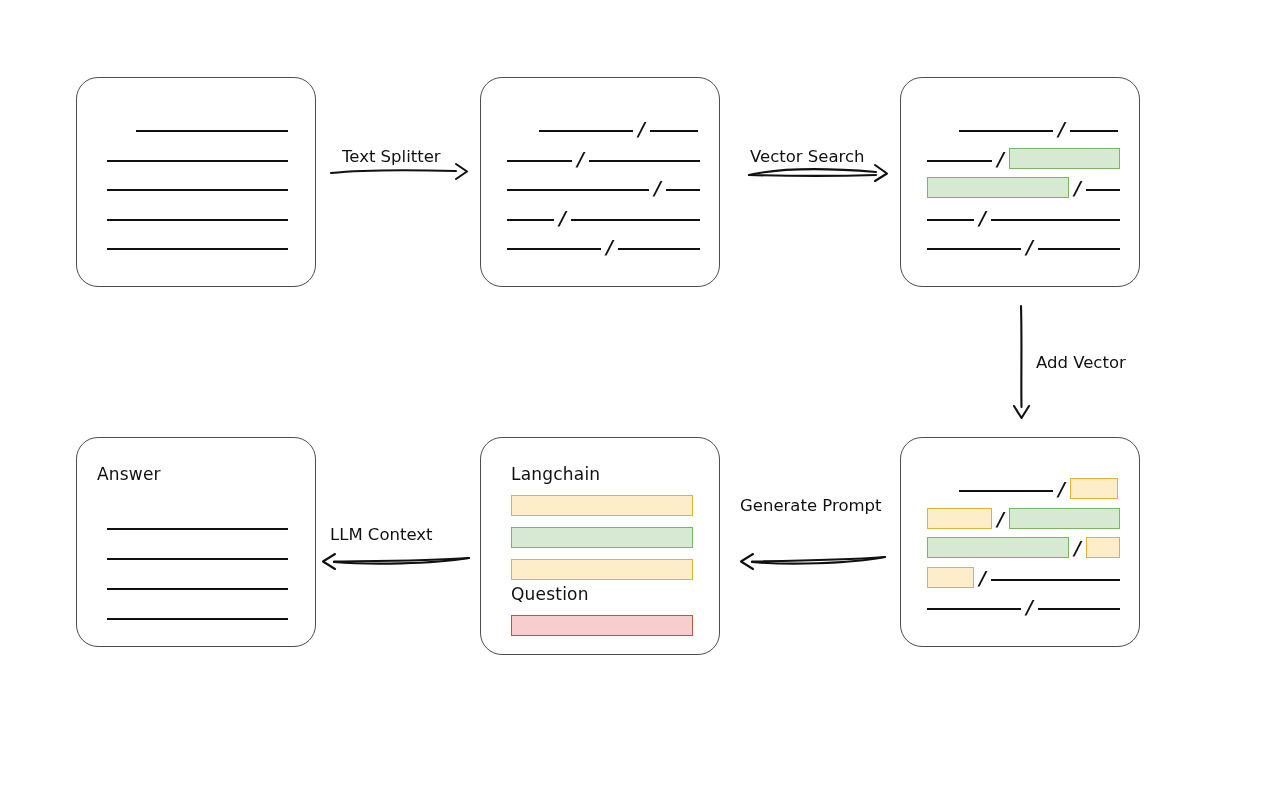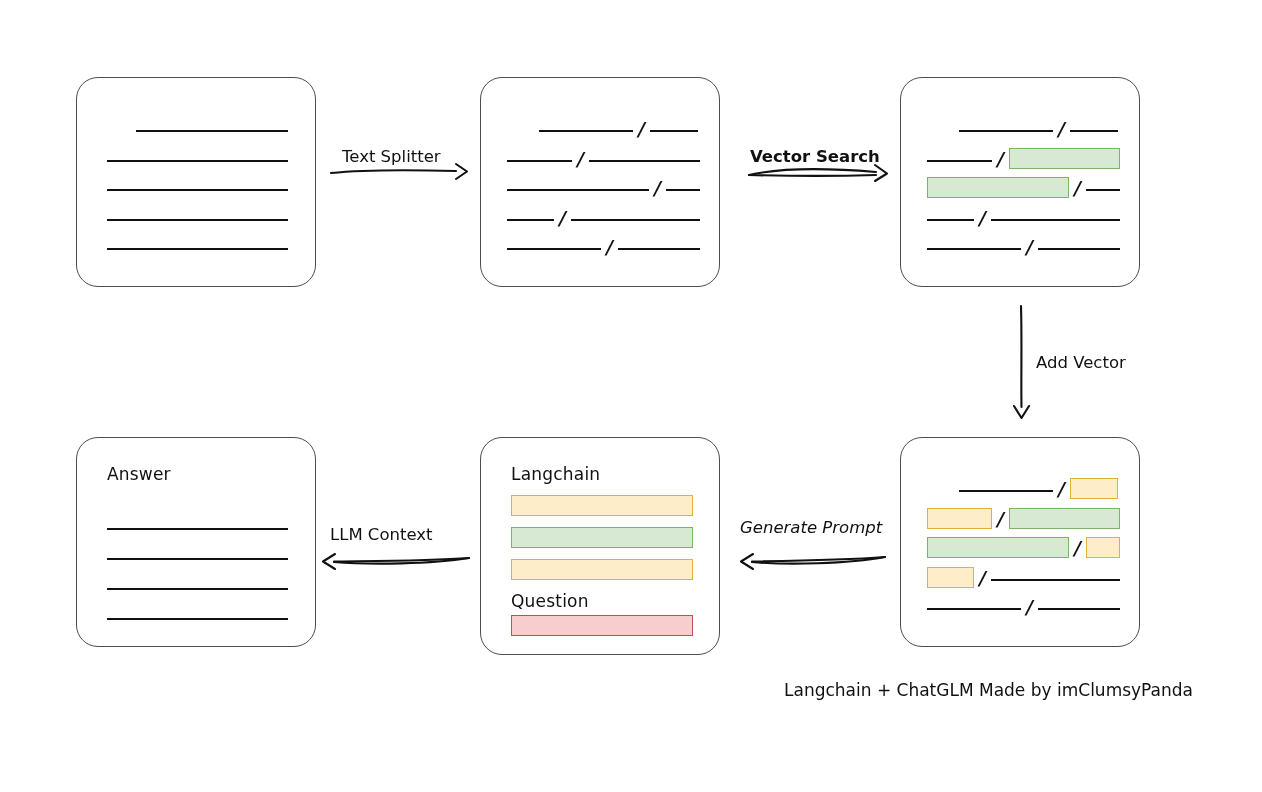--- a/index.html
+++ b/index.html
@@ -172,21 +172,21 @@
         </div>
         <div class="line-row" style="left: 26px; top: 158px;">
           <span class="seg" style="width: 94px;"></span>
           <span class="slash" style="margin: 0px 5px;">/</span>
           <span class="seg" style="width: 82px;"></span>
         </div>
       </div>
   </div>
 
   <div class="doc-box" style="left:76px;top:437px;width:240px;height:210px;">
-    <div class="box-title" style="left:30px;top:26px;">Answer</div>
+    <div class="box-title" style="left:20px;top:26px;">Answer</div>
     <div class="lines">
         <div class="line-row" style="left: 30px; top: 78px;">
           <span class="seg" style="width: 181px;"></span>
         </div>
         <div class="line-row" style="left: 30px; top: 108px;">
           <span class="seg" style="width: 181px;"></span>
         </div>
         <div class="line-row" style="left: 30px; top: 138px;">
           <span class="seg" style="width: 181px;"></span>
         </div>
@@ -194,21 +194,21 @@
           <span class="seg" style="width: 181px;"></span>
         </div>
       </div>
   </div>
 
   <div class="doc-box" style="left:480px;top:437px;width:240px;height:218px;">
     <div class="box-title" style="left:30px;top:26px;">Langchain</div>
     <div class="bar yellow" style="left:30px;top:57px;width:182px;"></div>
     <div class="bar green" style="left:30px;top:89px;width:182px;"></div>
     <div class="bar yellow" style="left:30px;top:121px;width:182px;"></div>
-    <div class="box-title" style="left:30px;top:146px;margin-top:7px;">Question</div>
+    <div class="box-title" style="left:30px;top:146px;">Question</div>
     <div class="bar red" style="left:30px;top:177px;width:182px;"></div>
   </div>
 
   <div class="doc-box" style="left:900px;top:437px;width:240px;height:210px;">
     <div class="lines">
         <div class="line-row" style="left: 58px; top: 40px;">
           <span class="seg" style="width: 94px;"></span>
           <span class="slash" style="margin: 0px 5px;">/</span>
           <span class="chunk yellow" style="width: 48px;"></span>
         </div>
@@ -243,43 +243,42 @@
   </div>
   <div class="arrow-label" style="left:342px;top:147px;">Text Splitter</div>
 
   <div class="arrow-wrap" style="left:748px;top:162px;">
     <svg width="142" height="26" viewBox="0 0 142 26">
       <path d="M1 13 C 40 4, 92 7, 128 10" fill="none" stroke="#111" stroke-width="2.1" stroke-linecap="round"></path>
       <path d="M1 13 C 42 14, 94 14, 128 13" fill="none" stroke="#111" stroke-width="2.1" stroke-linecap="round"></path>
       <path d="M127 3 L 139 11.5 L 127 19" fill="none" stroke="#111" stroke-width="2.1" stroke-linejoin="round" stroke-linecap="round"></path>
     </svg>
   </div>
-  <div class="arrow-label" style="left:750px;top:147px;font-weight:bold;">Vector Search</div>
+  <div class="arrow-label" style="left:750px;top:147px;">Vector Search</div>
 
   <div class="arrow-wrap" style="left:1010px;top:305px;">
     <svg width="26" height="115" viewBox="0 0 26 115">
       <path d="M11 1 C 12 35, 11 72, 11.5 102" fill="none" stroke="#111" stroke-width="2.1" stroke-linecap="round"></path>
       <path d="M4 101 L 11.5 113 L 19 101" fill="none" stroke="#111" stroke-width="2.1" stroke-linejoin="round" stroke-linecap="round"></path>
     </svg>
   </div>
   <div class="arrow-label" style="left:1036px;top:353px;">Add Vector</div>
 
   <div class="arrow-wrap" style="left:738px;top:548px;">
     <svg width="148" height="26" viewBox="0 0 148 26">
       <path d="M147 9 C 110 16, 48 17, 14 14" fill="none" stroke="#111" stroke-width="2.1" stroke-linecap="round"></path>
       <path d="M147 9 C 108 12, 48 13, 14 13.5" fill="none" stroke="#111" stroke-width="2.1" stroke-linecap="round"></path>
       <path d="M15 6 L 3 13.5 L 15 21" fill="none" stroke="#111" stroke-width="2.1" stroke-linejoin="round" stroke-linecap="round"></path>
     </svg>
   </div>
-  <div class="arrow-label" style="left:740px;top:518px;font-style:italic;">Generate Prompt</div>
+  <div class="arrow-label" style="left:740px;top:496px;">Generate Prompt</div>
 
   <div class="arrow-wrap" style="left:320px;top:548px;">
     <svg width="150" height="26" viewBox="0 0 150 26">
       <path d="M149 10 C 112 16, 50 17, 14 14" fill="none" stroke="#111" stroke-width="2.1" stroke-linecap="round"></path>
       <path d="M149 10 C 110 13, 50 13, 14 13.5" fill="none" stroke="#111" stroke-width="2.1" stroke-linecap="round"></path>
       <path d="M15 6 L 3 13.5 L 15 21" fill="none" stroke="#111" stroke-width="2.1" stroke-linejoin="round" stroke-linecap="round"></path>
     </svg>
   </div>
   <div class="arrow-label" style="left:330px;top:525px;">LLM Context</div>
 
-  <div class="footer" style="left:784px;top:680px;">Langchain + ChatGLM Made by imClumsyPanda</div>
 
 </div>
 
 </body></html>

